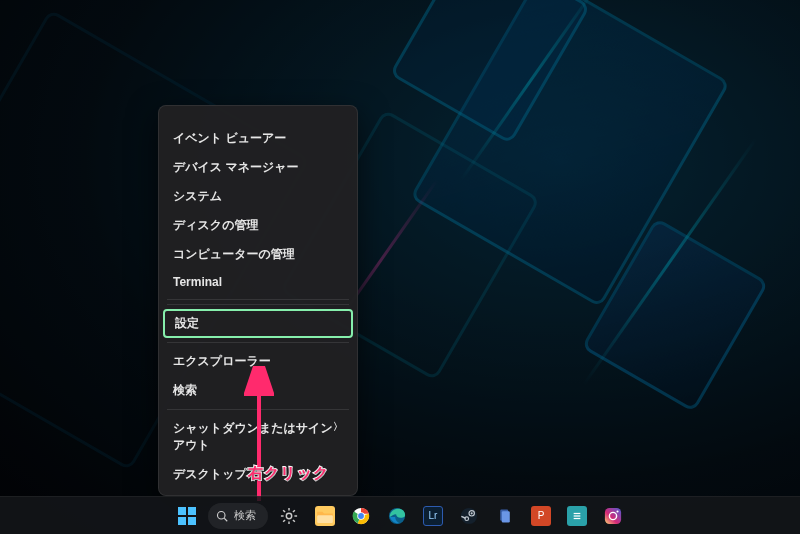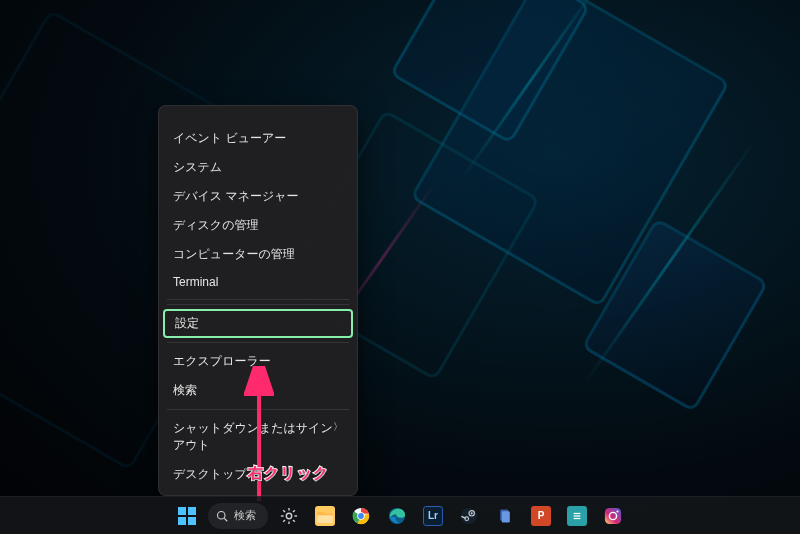--- a/index.html
+++ b/index.html
@@ -33,20 +33,21 @@
     color: #e6e6e6;
     font-size: 12px;
     box-shadow: 0 10px 30px rgba(0,0,0,0.6);
   }
   .cm-item {
     padding: 6px 14px;
     display: flex;
     align-items: flex-start;
     justify-content: space-between;
     cursor: default;
+    font-weight: bold;
   }
   .cm-item.highlight {
     border: 2px solid #86efac;
     border-radius: 4px;
     margin: 0 4px;
     padding: 4px 10px;
   }
   .cm-sep { height: 1px; background: rgba(255,255,255,0.1); margin: 4px 8px; }
   .chev { font-size: 10px; color: #e6e6e6; }
 
@@ -65,21 +66,21 @@
   }
   .tb-start svg { width: 18px; height: 18px; }
   .tb-search {
     width: auto; padding: 0 12px 0 8px; gap: 6px;
     background: rgba(255,255,255,0.07);
     border-radius: 14px; height: 26px;
     color: #cfcfcf; font-size: 11px;
     display: flex; align-items: center;
   }
   .tb-search svg { width: 12px; height: 12px; }
-  .icon-box { width: 20px; height: 20px; border-radius: 3px; display:flex; align-items:center; justify-content:center; font-size:10px; font-weight:700; }
+  .icon-box { width: 20px; height: 20px; border-radius: 3px; display:flex; align-items:center; justify-content:center; font-size:10px; font-weight:400; }
 
   
   .arrow-wrap { position: absolute; left: 244px; top: 366px; pointer-events: none; }
   .arrow-label {
     position: absolute; left: 248px; top: 464px;
     font-size: 15px; font-weight: 700;
     color: #ff2a6d;
     -webkit-text-stroke: 2px #fff;
     paint-order: stroke fill;
     text-shadow: 0 1px 2px rgba(0,0,0,0.5);
@@ -104,24 +105,24 @@
   </div>
   <div class="dim-overlay"></div>
 
   <div class="context-menu">
 
     <div class="cm-item"></div>
     <div class="cm-item">
         <span>イベント ビューアー</span>
       </div>
     <div class="cm-item">
+        <span>デバイス マネージャー</span>
+      </div>
+    <div class="cm-item">
         <span>システム</span>
-      </div>
-    <div class="cm-item">
-        <span>デバイス マネージャー</span>
       </div>
     <div class="cm-item">
         <span>ディスクの管理</span>
       </div>
     <div class="cm-item">
         <span>コンピューターの管理</span>
       </div>
     <div class="cm-item">
         <span>Terminal</span>
       </div>

